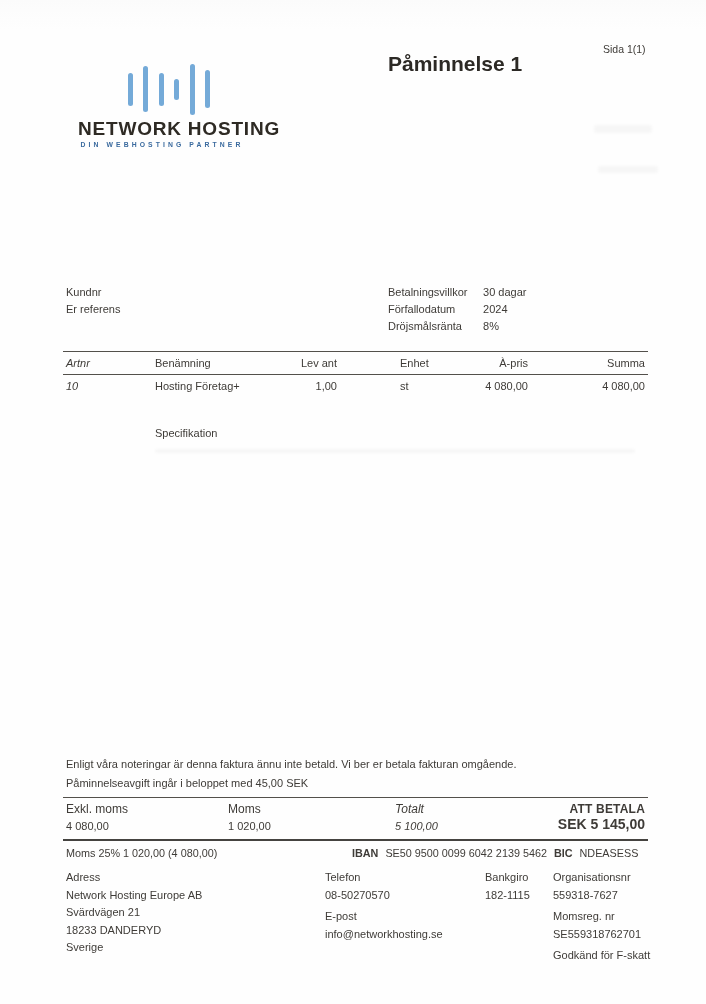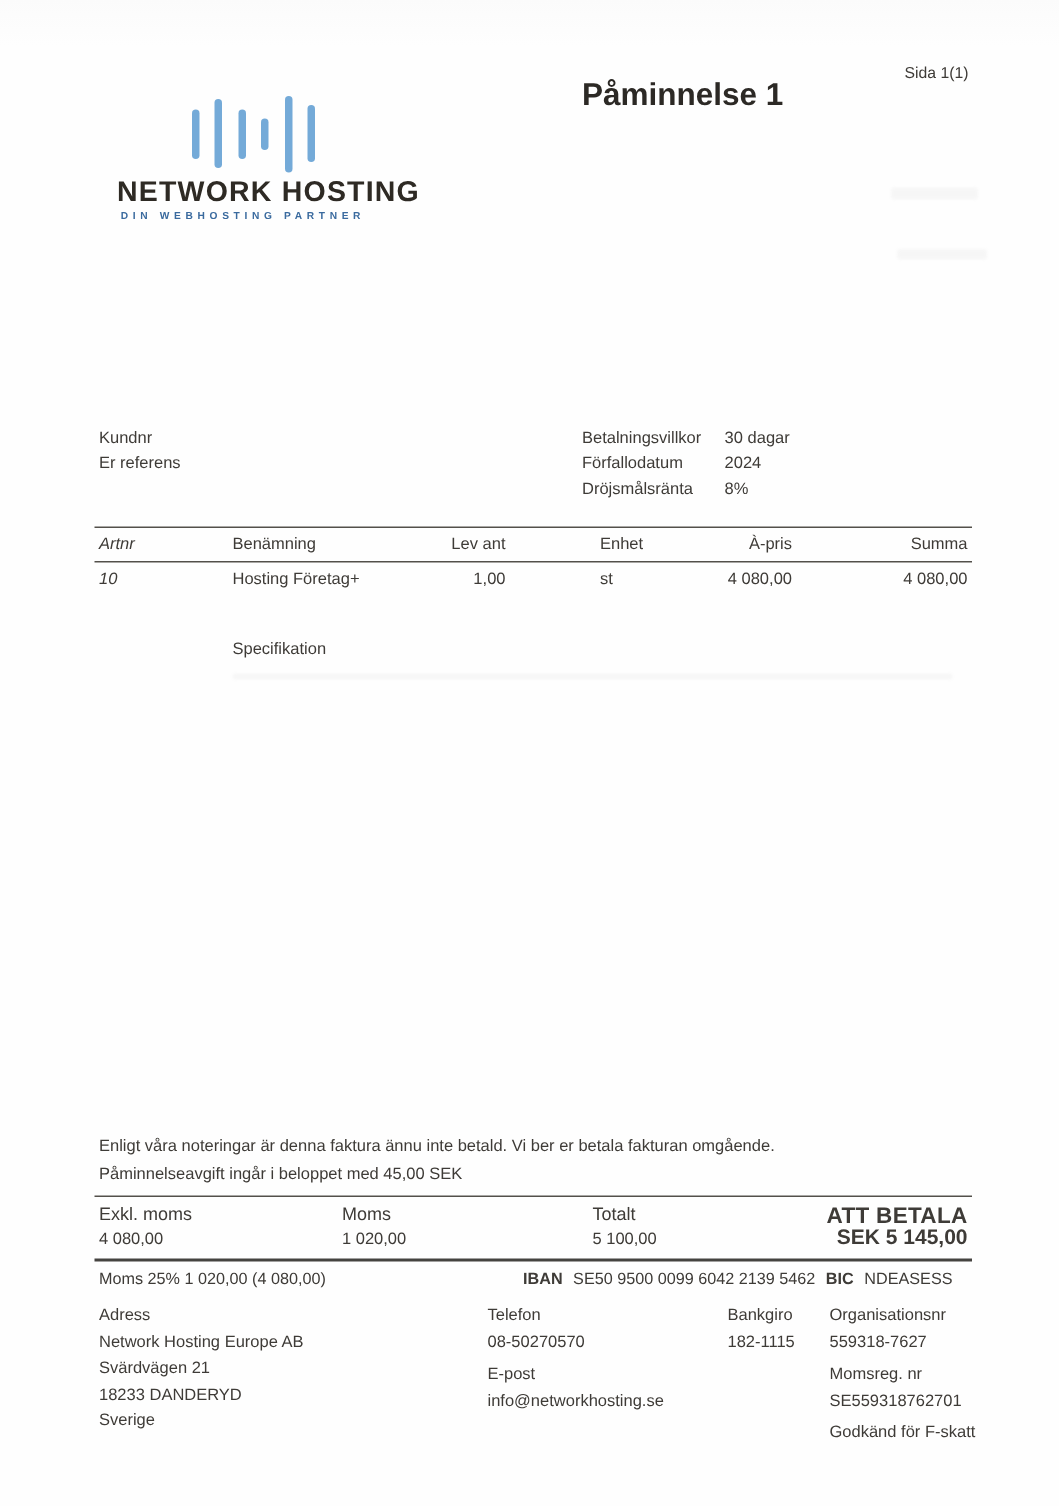--- a/index.html
+++ b/index.html
@@ -44,27 +44,27 @@
   .c-apris{left:438px;width:90px;text-align:right;}
   .c-summa{left:555px;width:90px;text-align:right;}
   .spec-label{position:absolute;left:155px;top:427px;}
   
   .notice{position:absolute;left:66px;top:755px;line-height:18.5px;width:560px;}
   
   .t-label{top:802px;font-size:12px;}
   .t-value{top:820px;}
   .t-exkl{left:66px;}
   .t-moms{left:228px;}
-  .t-tot{left:395px;}
+  .t-tot{left:395px;font-style:italic;}
   .t-att{left:455px;width:190px;text-align:right;font-weight:700;}
-  .t-att-label{top:802px;font-size:15px;letter-spacing:0.2px;}
+  .t-att-label{top:802px;font-size:12px;letter-spacing:0.2px;}
   .t-att-value{top:816px;font-size:14px;}
   
   .moms-detail{position:absolute;left:66px;top:847px;font-size:10.8px;white-space:nowrap;}
-  .iban-line{position:absolute;left:335px;top:847px;width:300px;text-align:right;
+  .iban-line{position:absolute;left:352px;top:847px;width:300px;text-align:left;
     font-size:10.8px;white-space:nowrap;}
   .b{font-weight:700;}
   .iban-line .seg{margin-left:4px;}
   
   .fcol{position:absolute;top:869px;line-height:17.5px;}
   .f-adress{left:66px;}
   .f-telefon{left:277px;margin-left:48px;}
   .f-bankgiro{left:485px;}
   .f-org{left:553px;width:150px;}
   .gap{margin-top:4px;}

